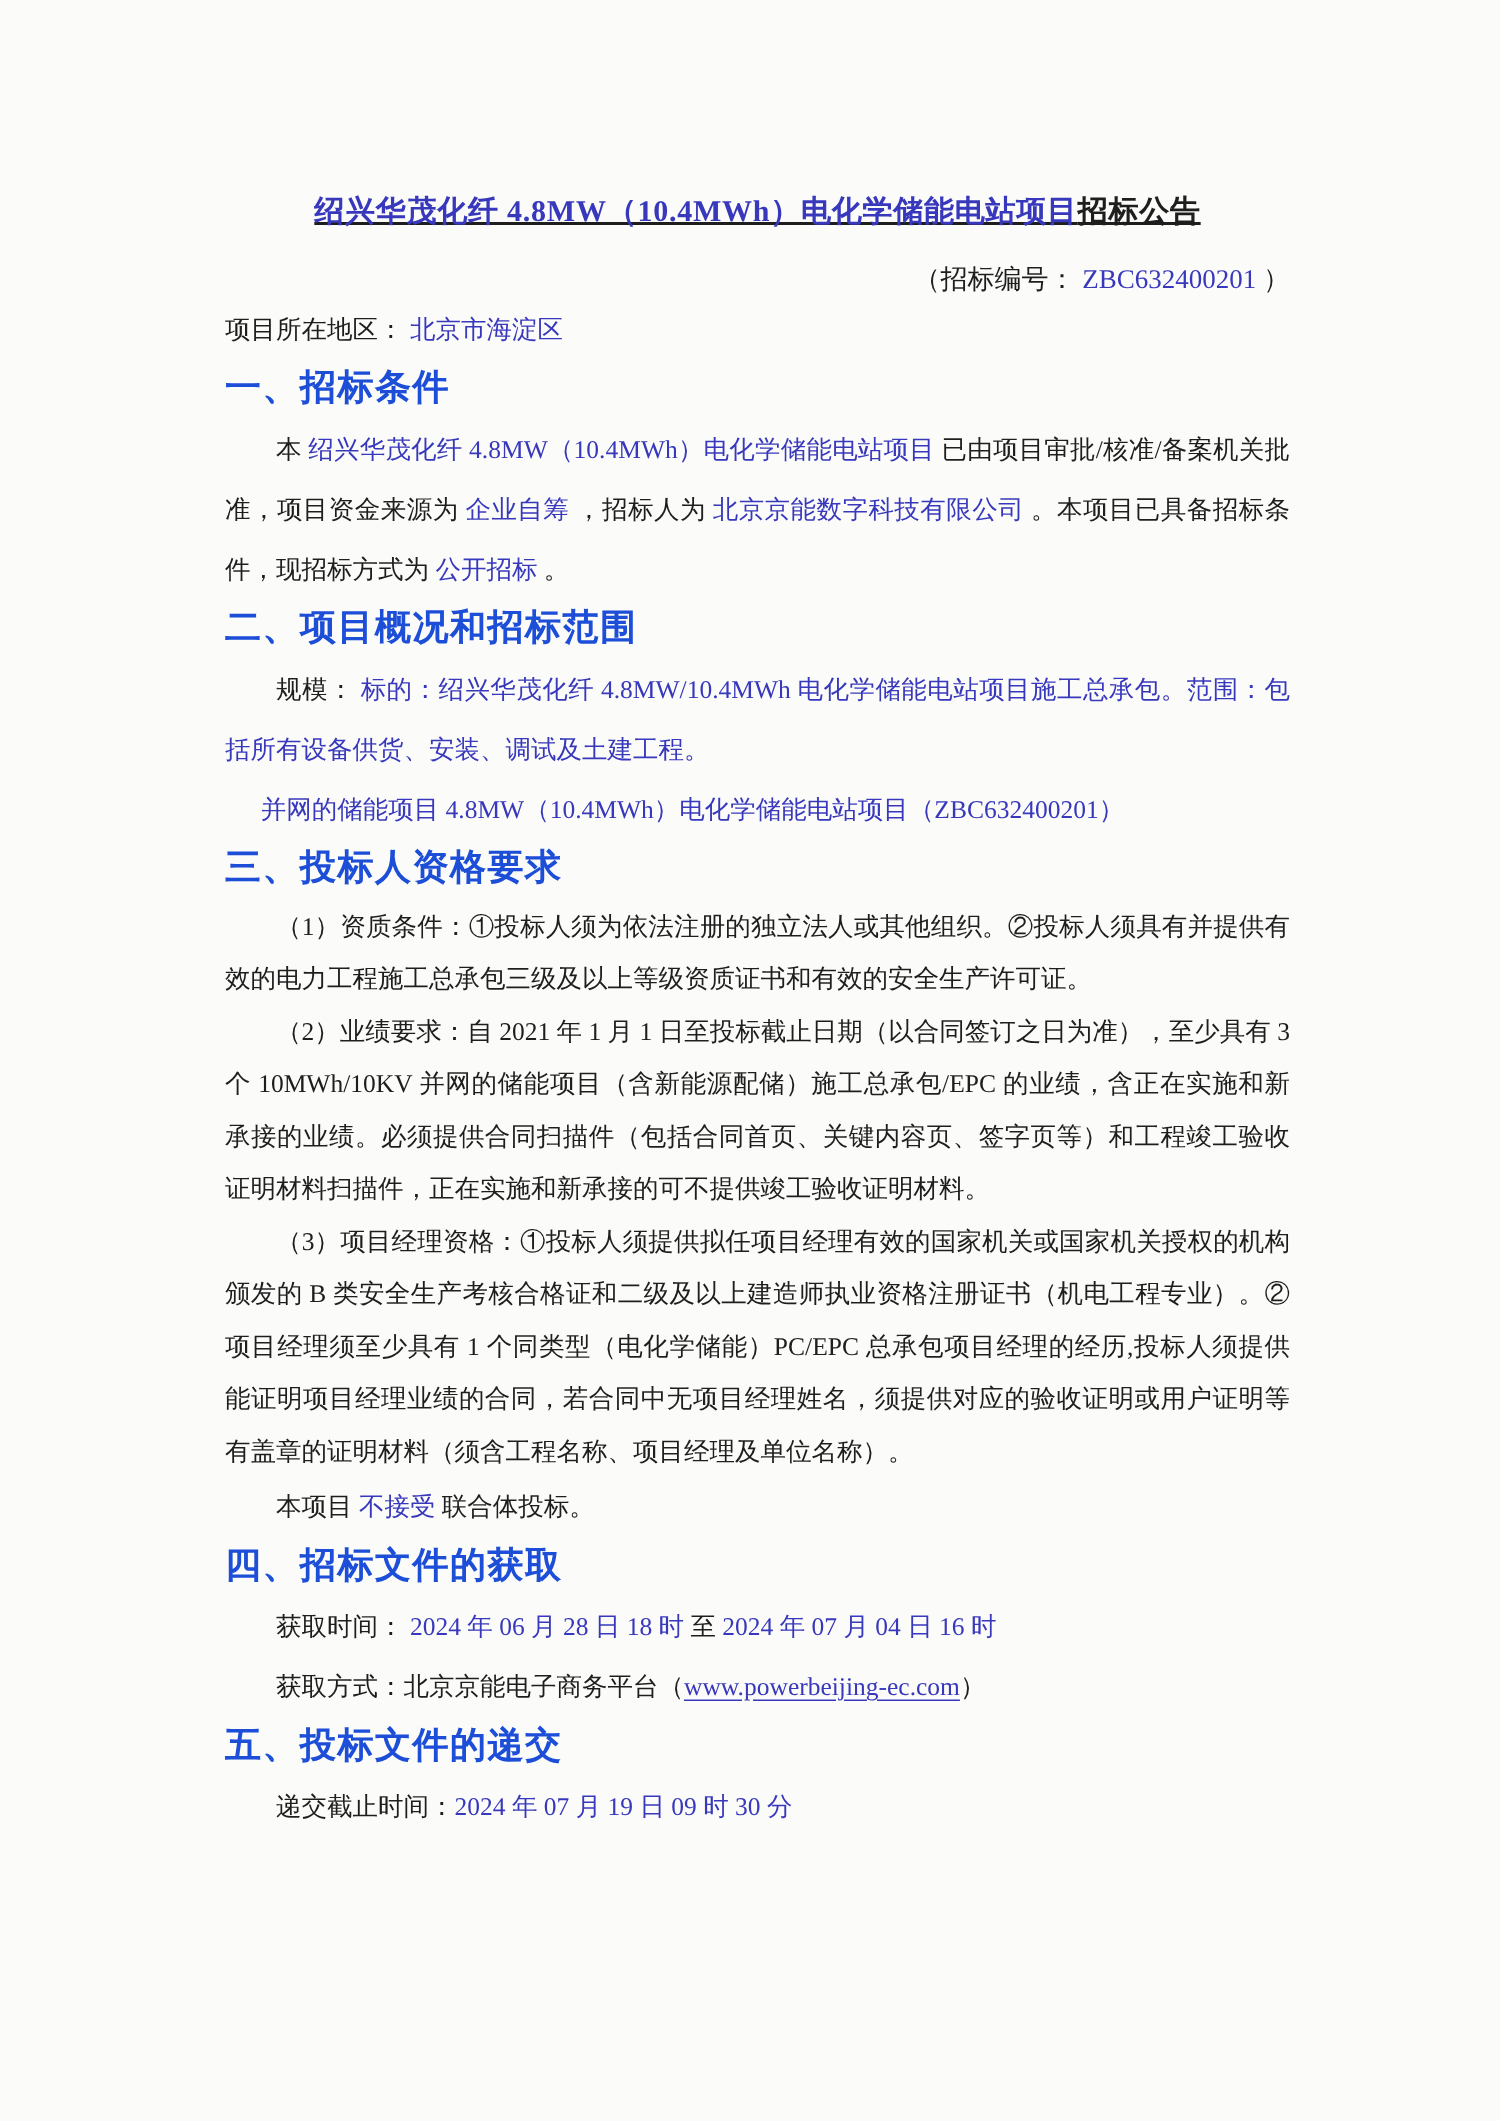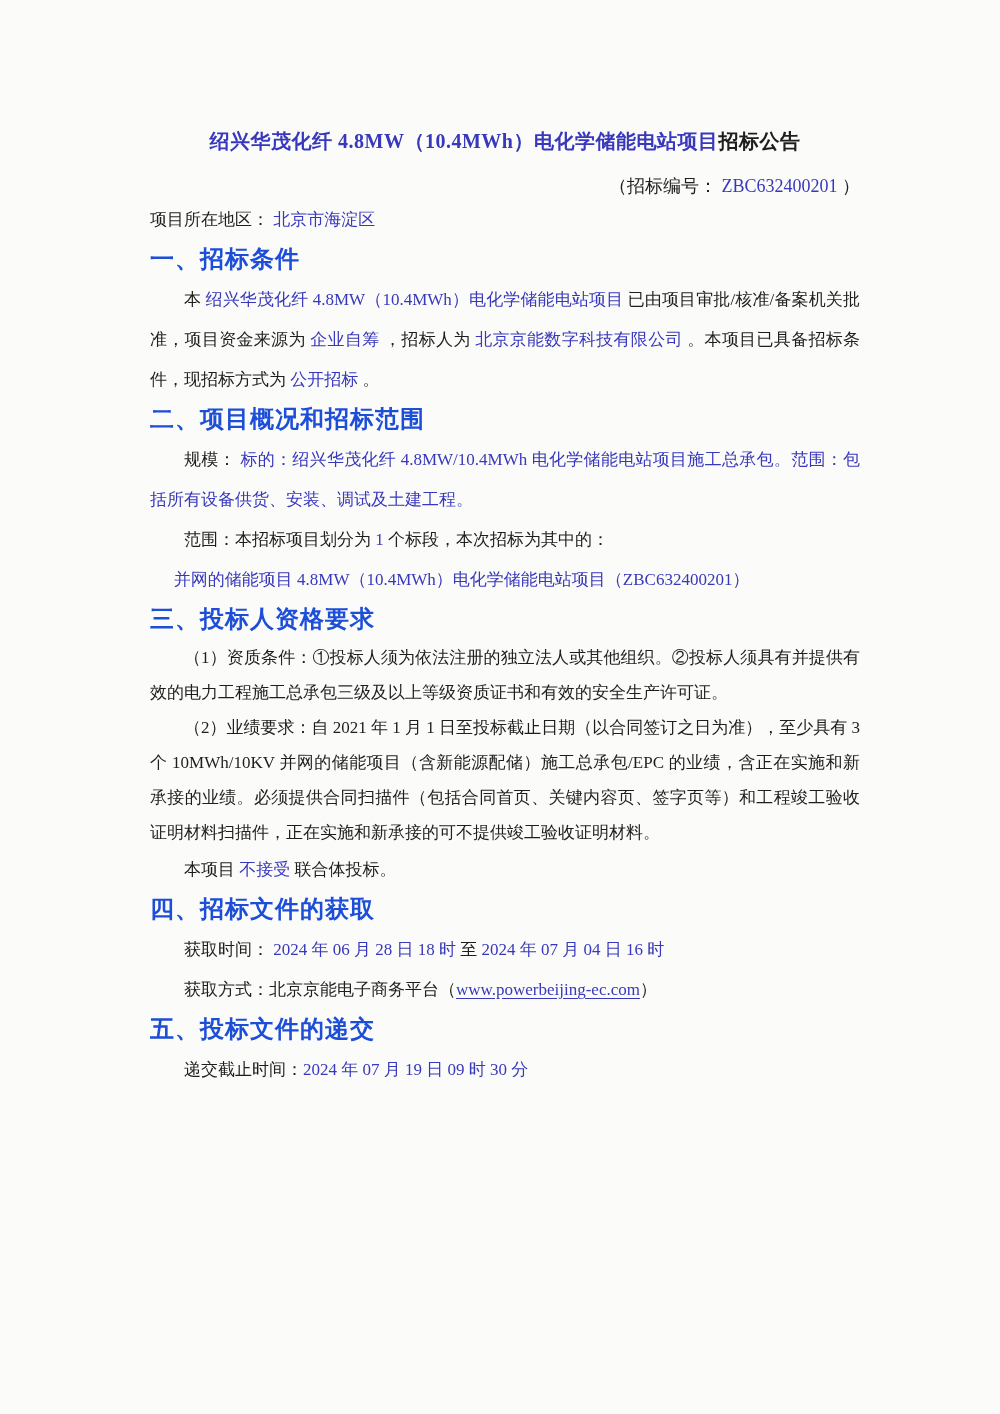--- a/index.html
+++ b/index.html
@@ -20,20 +20,21 @@
     box-sizing: border-box;
     padding: 126px 140px 0 150px;
     width: 1000px;
   }
   .doc-title {
     text-align: center;
     font-weight: bold;
     font-size: 20px;
     line-height: 30px;
     letter-spacing: 0.5px;
+    text-decoration: underline;
   }
   .tender-no {
     text-align: right;
     font-size: 18px;
     line-height: 28px;
     margin-top: 16px;
   }
   .loc-line {
     margin-top: 42px;
     font-size: 17px;
@@ -72,26 +73,26 @@
     <div class="doc-title"><span class="seg-blue">绍兴华茂化纤 4.8MW（10.4MWh）电化学储能电站项目</span><span class="seg-black">招标公告</span></div>
     <div class="tender-no"><span class="seg-black">（招标编号：  </span><span class="seg-blue">ZBC632400201</span><span class="seg-black"> ）</span></div>
 
     <p class="body-par loc-line"><span class="seg-black">项目所在地区：  </span><span class="seg-blue">北京市海淀区</span></p>
 
     <h2 class="sec-heading">一、招标条件</h2>
     <p class="body-par indent"><span class="seg-black">本 </span><span class="seg-blue">绍兴华茂化纤 4.8MW（10.4MWh）电化学储能电站项目</span><span class="seg-black"> 已由项目审批/核准/备案机关批准，项目资金来源为 </span><span class="seg-blue">企业自筹</span><span class="seg-black"> ，招标人为 </span><span class="seg-blue">北京京能数字科技有限公司</span><span class="seg-black"> 。本项目已具备招标条件，现招标方式为 </span><span class="seg-blue">公开招标</span><span class="seg-black"> 。</span></p>
 
     <h2 class="sec-heading">二、项目概况和招标范围</h2>
     <p class="body-par indent"><span class="seg-black">规模：  </span><span class="seg-blue">标的：绍兴华茂化纤 4.8MW/10.4MWh 电化学储能电站项目施工总承包。范围：包括所有设备供货、安装、调试及土建工程。</span></p>
-    <p class="body-par indent"><span class="seg-black">范围：本招标项目划分为 </span><span class="seg-blue">1</span><span class="seg-black"> 个标段，本次招标为其中的：</span></p>
     <p class="body-par indent-sm"><span class="seg-blue">并网的储能项目 4.8MW（10.4MWh）电化学储能电站项目（ZBC632400201）</span></p>
 
     <h2 class="sec-heading">三、投标人资格要求</h2>
     <p class="body-par tight indent"><span class="seg-black">（1）资质条件：①投标人须为依法注册的独立法人或其他组织。②投标人须具有并提供有效的电力工程施工总承包三级及以上等级资质证书和有效的安全生产许可证。</span></p>
     <p class="body-par tight indent"><span class="seg-black">（2）业绩要求：自 2021 年 1 月 1 日至投标截止日期（以合同签订之日为准），至少具有 3 个 10MWh/10KV 并网的储能项目（含新能源配储）施工总承包/EPC 的业绩，含正在实施和新承接的业绩。必须提供合同扫描件（包括合同首页、关键内容页、签字页等）和工程竣工验收证明材料扫描件，正在实施和新承接的可不提供竣工验收证明材料。</span></p>
+    <p class="body-par tight indent"><span class="seg-black">（3）项目经理资格：①投标人须提供拟任项目经理有效的国家机关或国家机关授权的机构颁发的 B 类安全生产考核合格证和二级及以上建造师执业资格注册证书（机电工程专业）。②项目经理须至少具有 1 个同类型（电化学储能）PC/EPC 总承包项目经理的经历,投标人须提供能证明项目经理业绩的合同，若合同中无项目经理姓名，须提供对应的验收证明或用户证明等有盖章的证明材料（须含工程名称、项目经理及单位名称）。</span></p>
     <p class="body-par indent"><span class="seg-black">本项目 </span><span class="seg-blue">不接受</span><span class="seg-black"> 联合体投标。</span></p>
 
     <h2 class="sec-heading">四、招标文件的获取</h2>
     <p class="body-par indent"><span class="seg-black">获取时间：  </span><span class="seg-blue">2024 年 06 月 28 日 18 时</span><span class="seg-black"> 至 </span><span class="seg-blue">2024 年 07 月 04 日 16 时</span></p>
     <p class="body-par indent"><span class="seg-black">获取方式：北京京能电子商务平台（</span><span class="seg-blue seg-link">www.powerbeijing-ec.com</span><span class="seg-black">）</span></p>
 
     <h2 class="sec-heading">五、投标文件的递交</h2>
     <p class="body-par indent"><span class="seg-black">递交截止时间：</span><span class="seg-blue">2024 年 07 月 19 日 09 时 30 分</span></p>
 
   </div>

